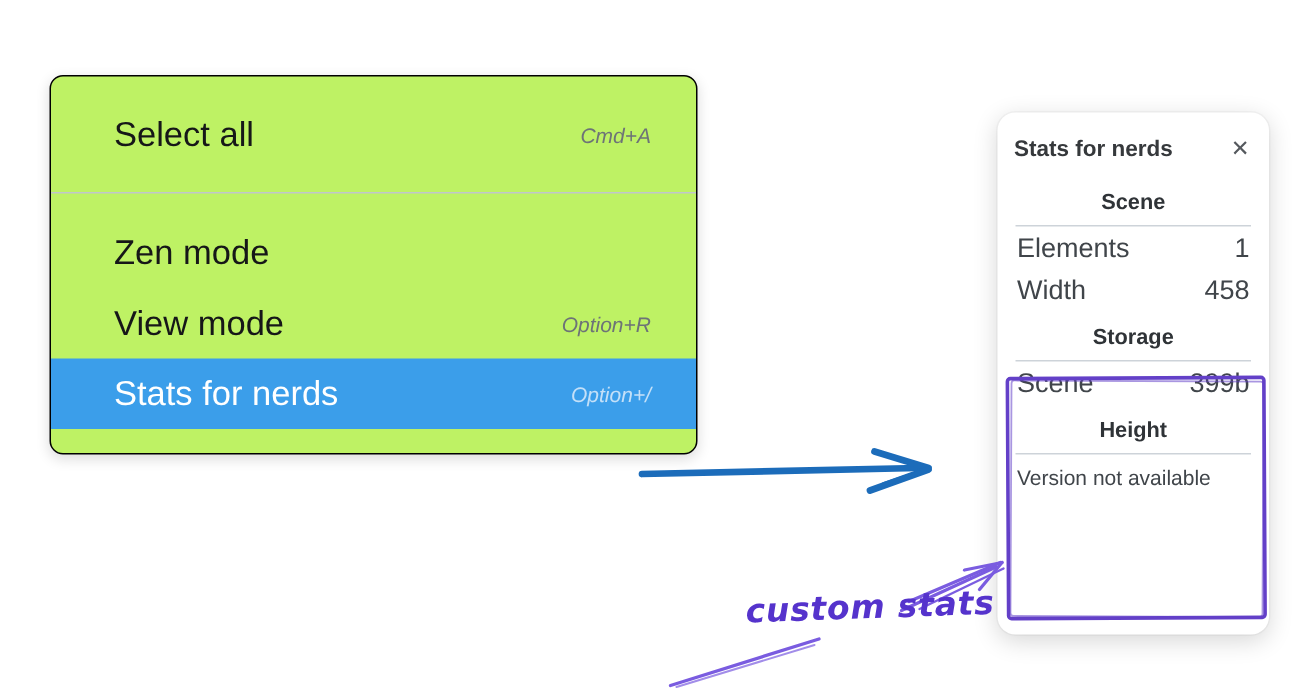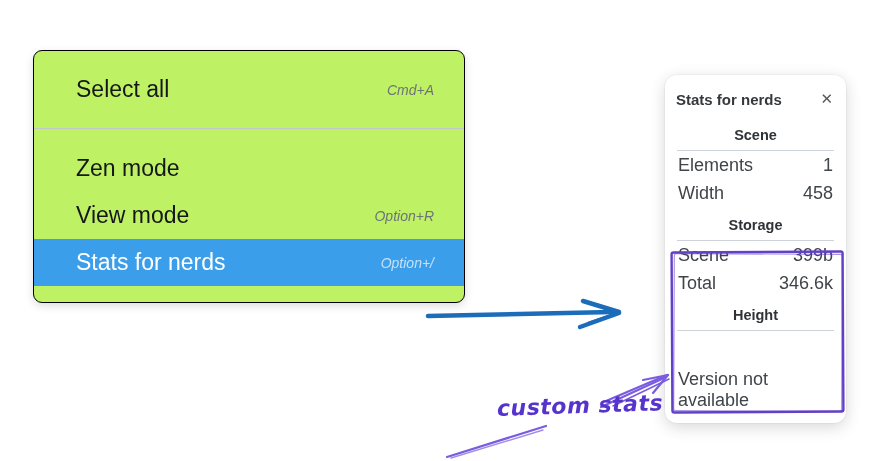--- a/index.html
+++ b/index.html
@@ -38,21 +38,21 @@
   .panel-header{display:flex;justify-content:space-between;align-items:center;height:24px;margin-bottom:6px;}
   .panel-title{font-weight:700;font-size:15px;color:#36393c;}
   .panel-close{font-size:15px;color:#55595e;cursor:pointer;padding:0 2px;}
   .sec-heading{font-size:14.5px;font-weight:700;color:#2f3337;text-align:center;padding:10px 0 7px;}
   .sec-line{height:1px;background:#cdd3d9;margin:0 1px;}
   .stat-row{
     display:flex;justify-content:space-between;align-items:center;
     height:28px;font-size:18px;padding:0 2px;
   }
   .stat-value{text-align:right;}
-  .panel-note{font-size:18px;height:30px;display:flex;align-items:center;padding:0 2px;margin-top:44px;}
+  .panel-note{font-size:14px;height:30px;display:flex;align-items:center;padding:0 2px;}
 
   
   .overlay{position:absolute;left:0;top:0;width:873px;height:461px;pointer-events:none;}
   .annotation-label{
     position:absolute;left:497px;top:393px;width:170px;
     font-family:"DejaVu Sans", sans-serif;font-style:italic;font-weight:600;
     font-size:22px;letter-spacing:0.5px;transform:rotate(-2deg);
     pointer-events:none;
   }
 </style>
@@ -103,24 +103,20 @@
       </div>
     </div>
 
     <div class="sec">
       <div class="sec-heading">Storage</div>
       <div class="sec-line"></div>
       <div class="stat-row">
         <span class="stat-label">Scene</span>
         <span class="stat-value">399b</span>
       </div>
-      <div class="stat-row">
-        <span class="stat-label">Total</span>
-        <span class="stat-value">346.6k</span>
-      </div>
     </div>
 
     <div class="sec">
       <div class="sec-heading">Height</div>
       <div class="sec-line"></div>
       <div class="panel-note">Version not available</div>
     </div>
   </div>
 
   <svg class="overlay" viewBox="0 0 873 461">

